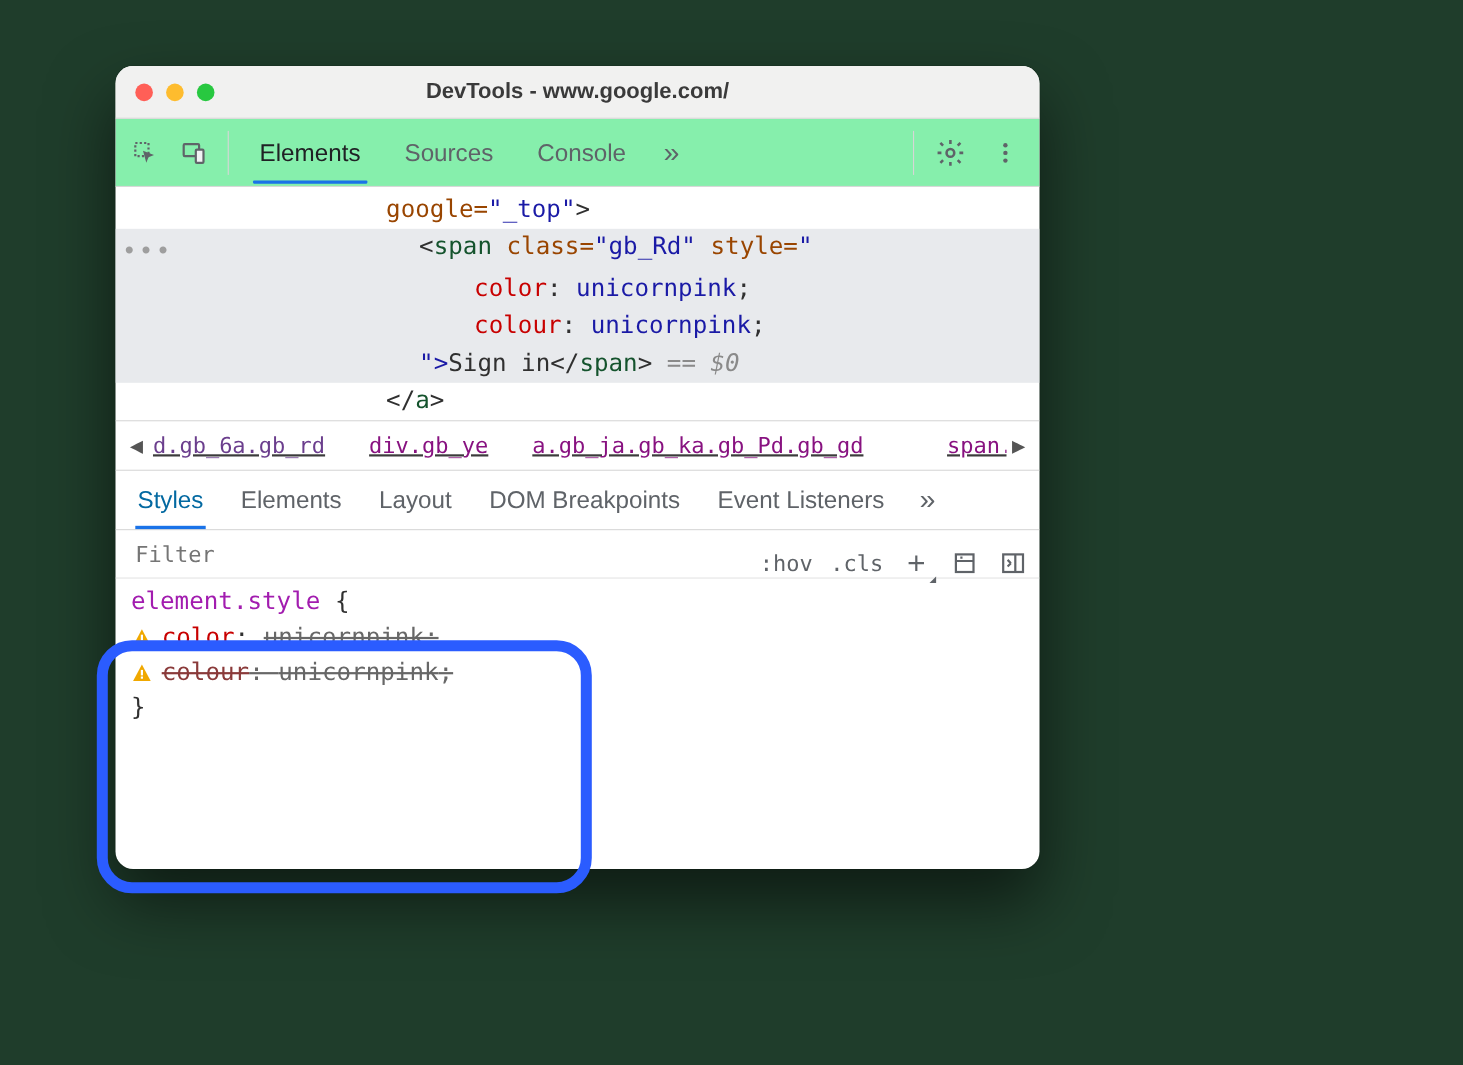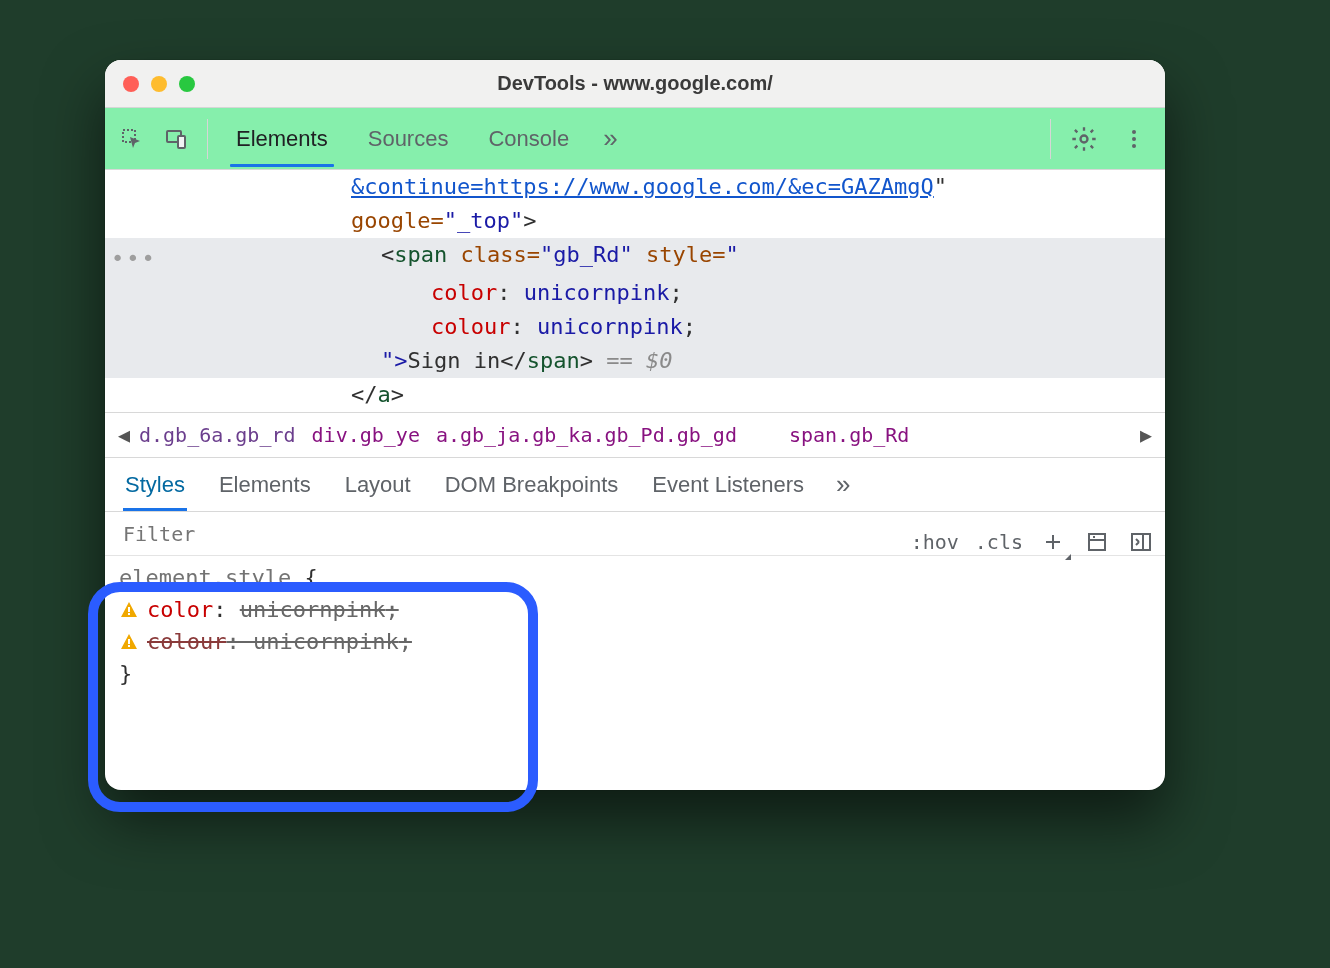--- a/index.html
+++ b/index.html
@@ -9,21 +9,21 @@
     background: #1f3d2b;
     font-family: -apple-system, "Helvetica Neue", Arial, sans-serif;
   }
   .stage {
     position: relative;
     width: 1330px; height: 968px;
   }
   .window {
     position: absolute;
     left: 105px; top: 60px;
-    width: 1060px; height: 730px;
+    width: 840px; height: 730px;
     background: #ffffff;
     border-radius: 16px;
     box-shadow: 0 30px 60px rgba(0,0,0,0.55), 0 0 0 1px rgba(0,0,0,0.08);
     overflow: hidden;
     display: flex;
     flex-direction: column;
   }
 
   
   .titlebar {
@@ -160,24 +160,25 @@
     color: #3b3b3b;
   }
   .breadcrumb .nav-arrow {
     width: 22px;
     display:flex; align-items:center; justify-content:center;
     color: #555;
   }
   .breadcrumb .crumbs {
     flex: 1;
     display: flex;
-    gap: 16px;
+    gap: 40px;
     overflow: hidden;
     white-space: nowrap;
     margin-left: 4px;
+    text-decoration: underline;
   }
   .breadcrumb .crumb.selected { color: #881280; margin-left: 36px; }
   .breadcrumb .crumb.link { color: #881280; }
   .breadcrumb .crumb { color: #6b3e8d; }
 
   
   .subtabs {
     height: 54px;
     border-bottom: 1px solid #d8d8d8;
     display: flex;
@@ -243,21 +244,21 @@
     border-bottom: 6px solid #5f6368;
   }
 
   
   .styles-content {
     padding: 6px 14px;
     font-family: ui-monospace, Menlo, Consolas, monospace;
     font-size: 22px;
     line-height: 32px;
   }
-  .selector { color: #737373; }
+  .selector { color: #a21caf; }
   .brace { color: #303030; }
   .rule-line {
     display: flex;
     align-items: center;
     gap: 8px;
   }
   .warn {
     width: 20px; height: 20px;
     display: inline-flex;
   }
@@ -332,23 +333,20 @@
               <circle cx="12" cy="12" r="2"></circle>
               <circle cx="12" cy="19" r="2"></circle>
           </svg>
         </div>
       </div>
     </div>
 
     <div class="code-area">
       <div class="code-row">
         <div class="gutter"></div>
-        <div class="code-content">
-          <span class="url">&amp;continue=https://www.google.com/&amp;ec=GAZAmgQ</span><span class="plain">"</span>
-        </div>
       </div>
       <div class="code-row">
         <div class="gutter"></div>
         <div class="code-content">
           <span class="attr-name">google=</span><span class="attr-val">"_top"</span><span class="plain">&gt;</span>
         </div>
       </div>
 
       <div class="row-selected">
         <div class="code-row">

